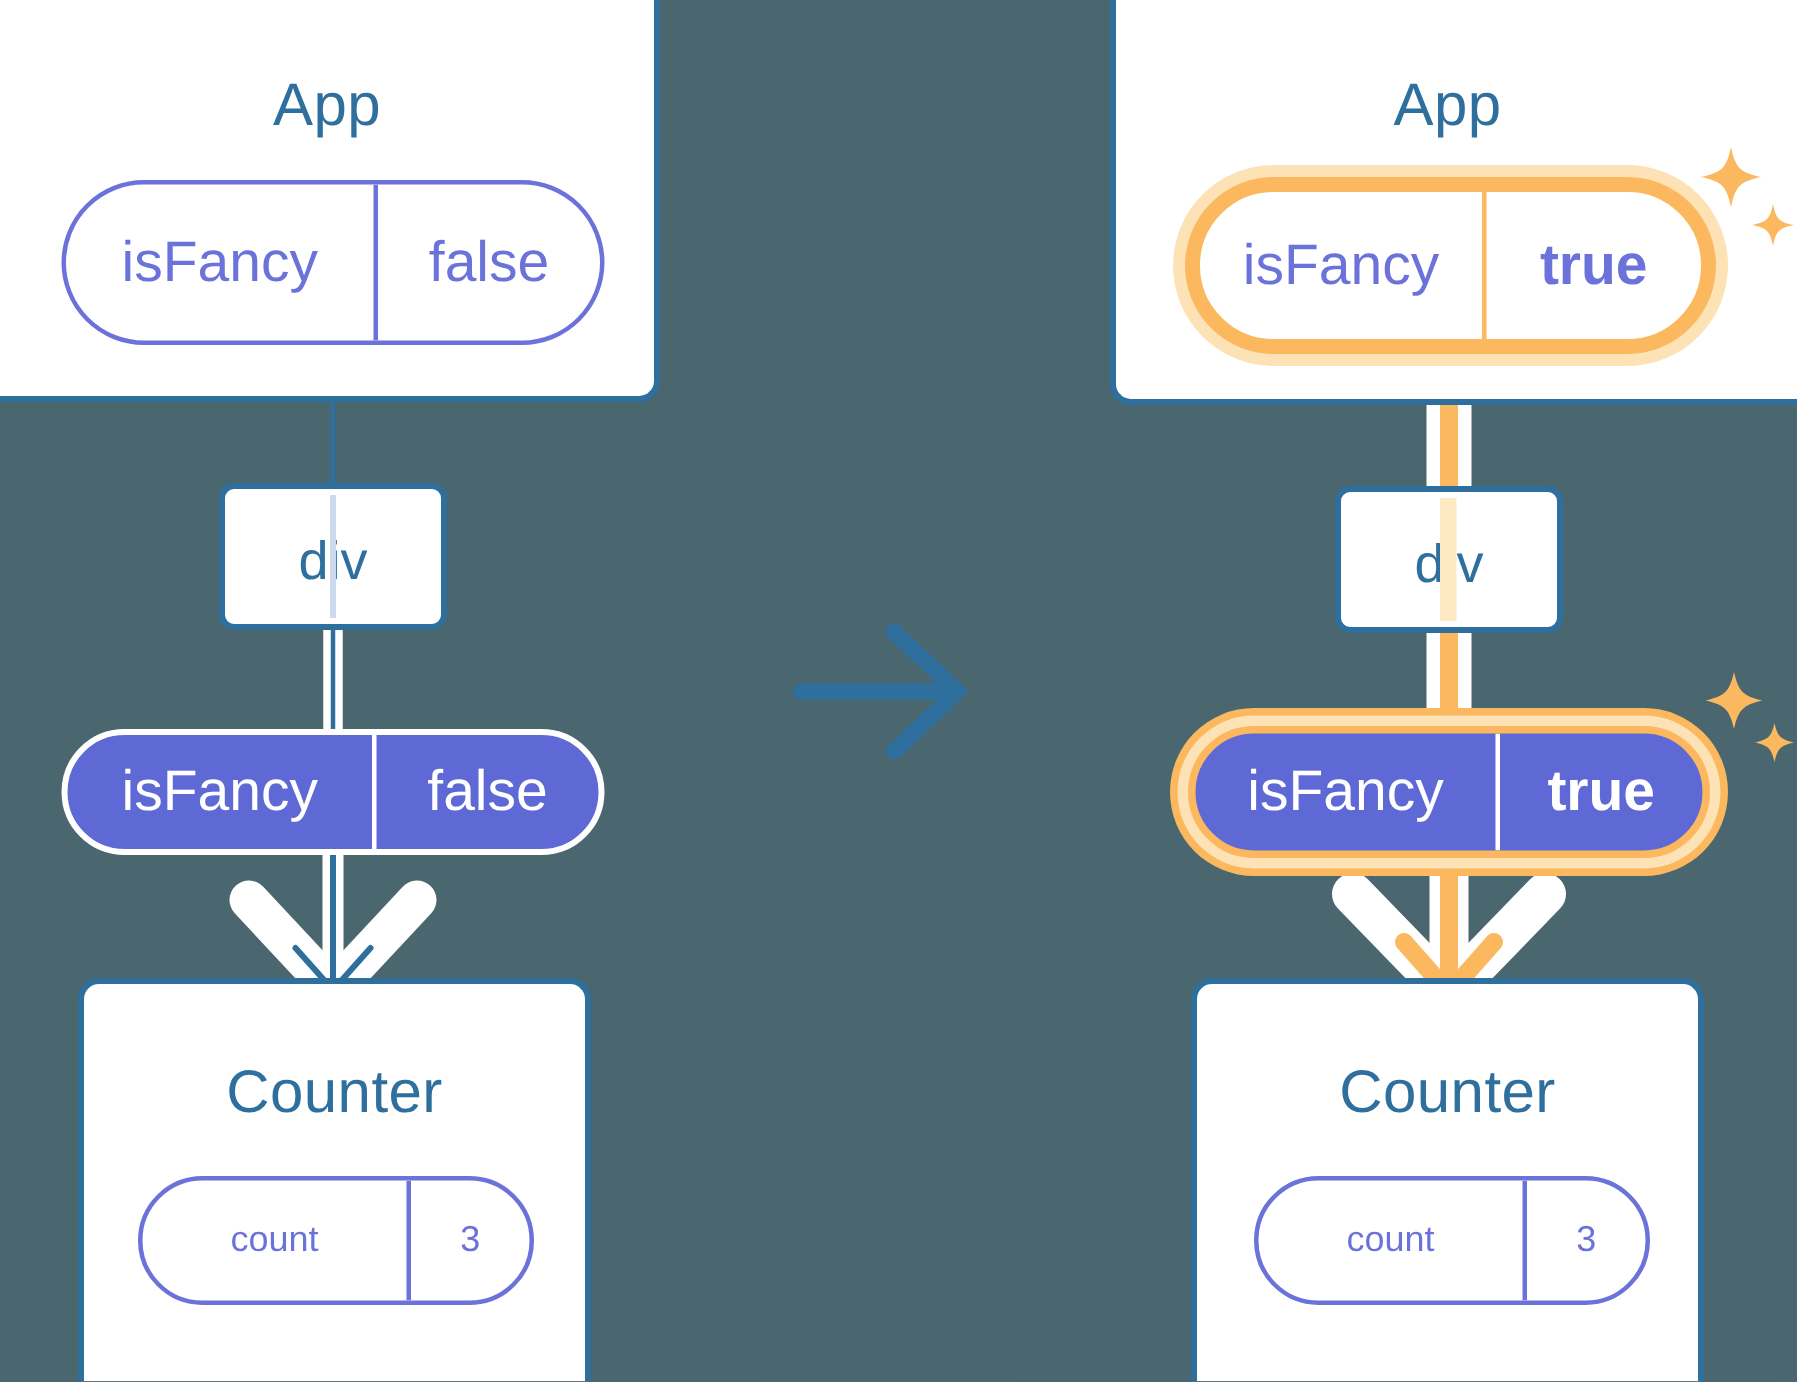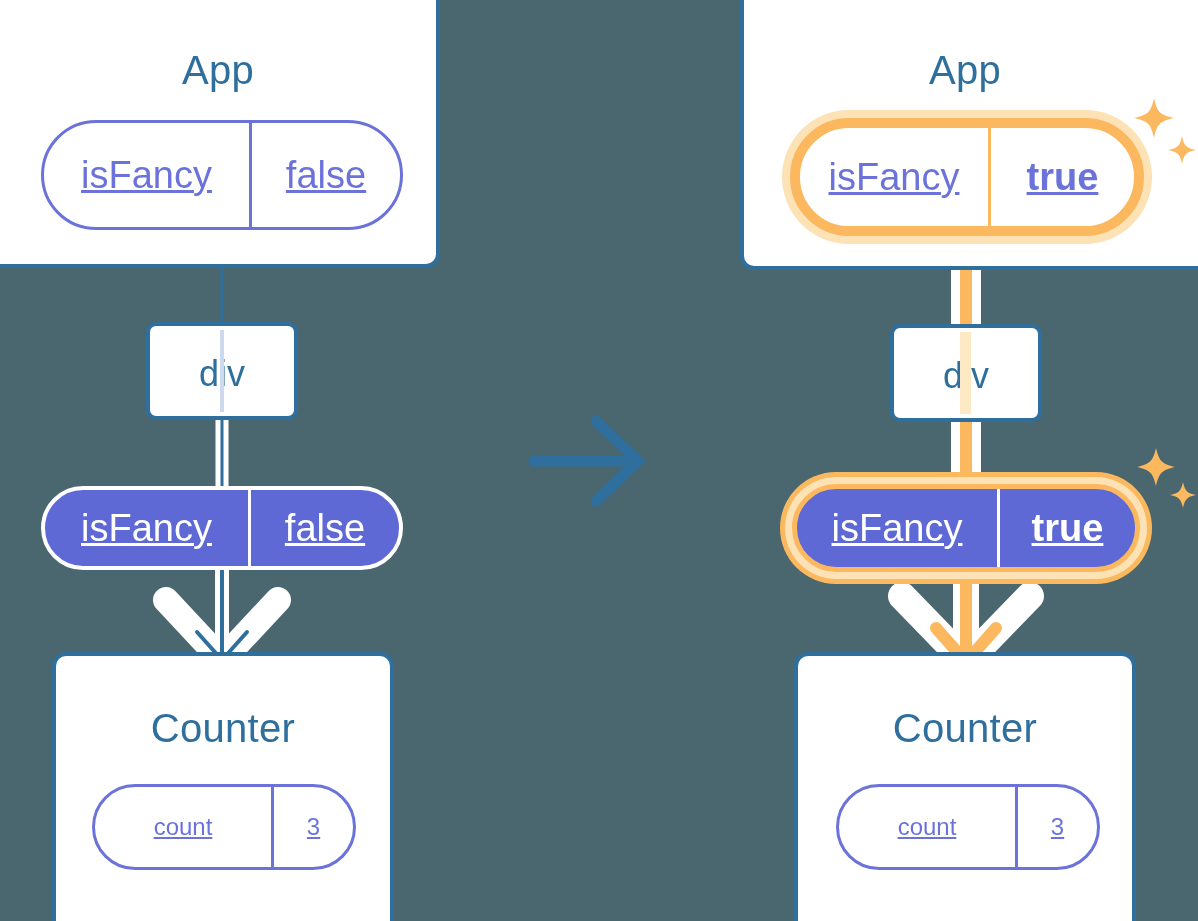--- a/index.html
+++ b/index.html
@@ -68,21 +68,20 @@
     overflow: hidden;
     background: #ffffff;
     border: 3px solid #6b73da;
   }
   .pill .seg {
     display: flex;
     align-items: center;
     justify-content: center;
     box-sizing: border-box;
     white-space: nowrap;
-    text-decoration: underline;
   }
   .pill .seg.name { flex: 0 0 auto; }
   .pill .seg.val  { flex: 1 1 auto; border-left: 3px solid #6b73da; }
 
   
   .pill.outline { color: #6b73da; }
   .pill.outline .seg { font-size: 38px; }
 
   
   .pill.solid {

